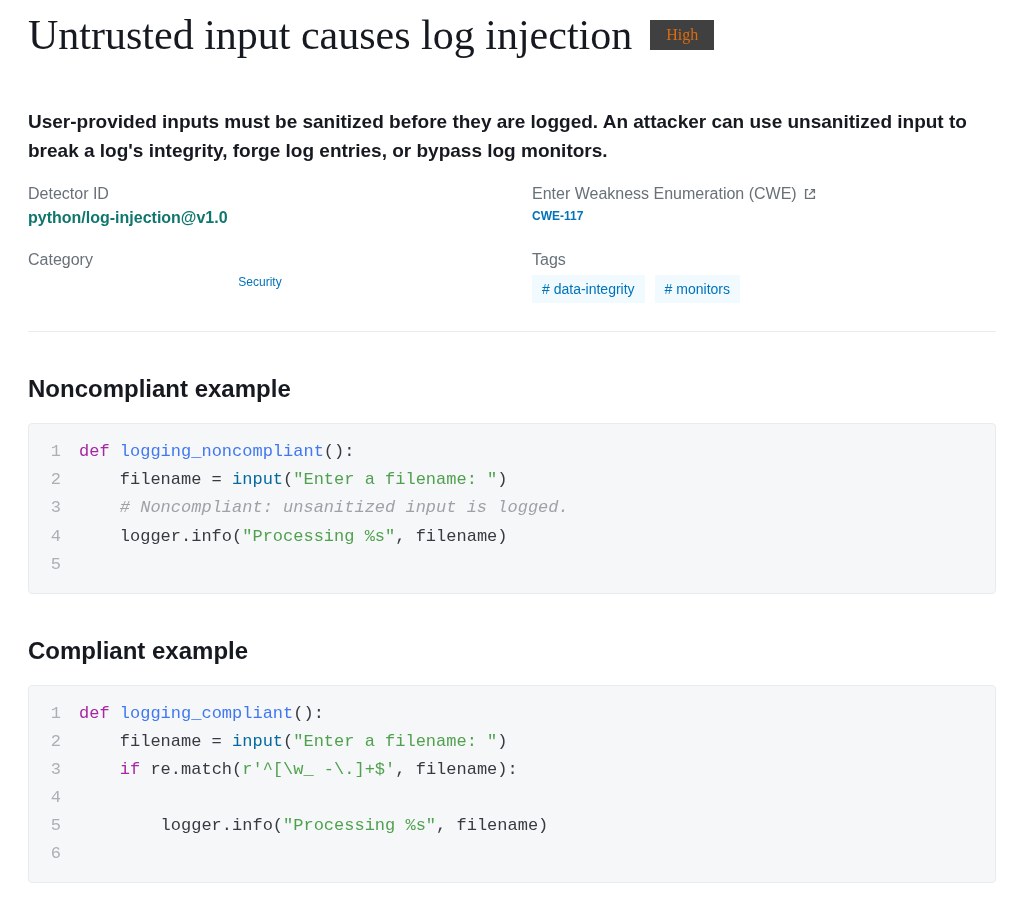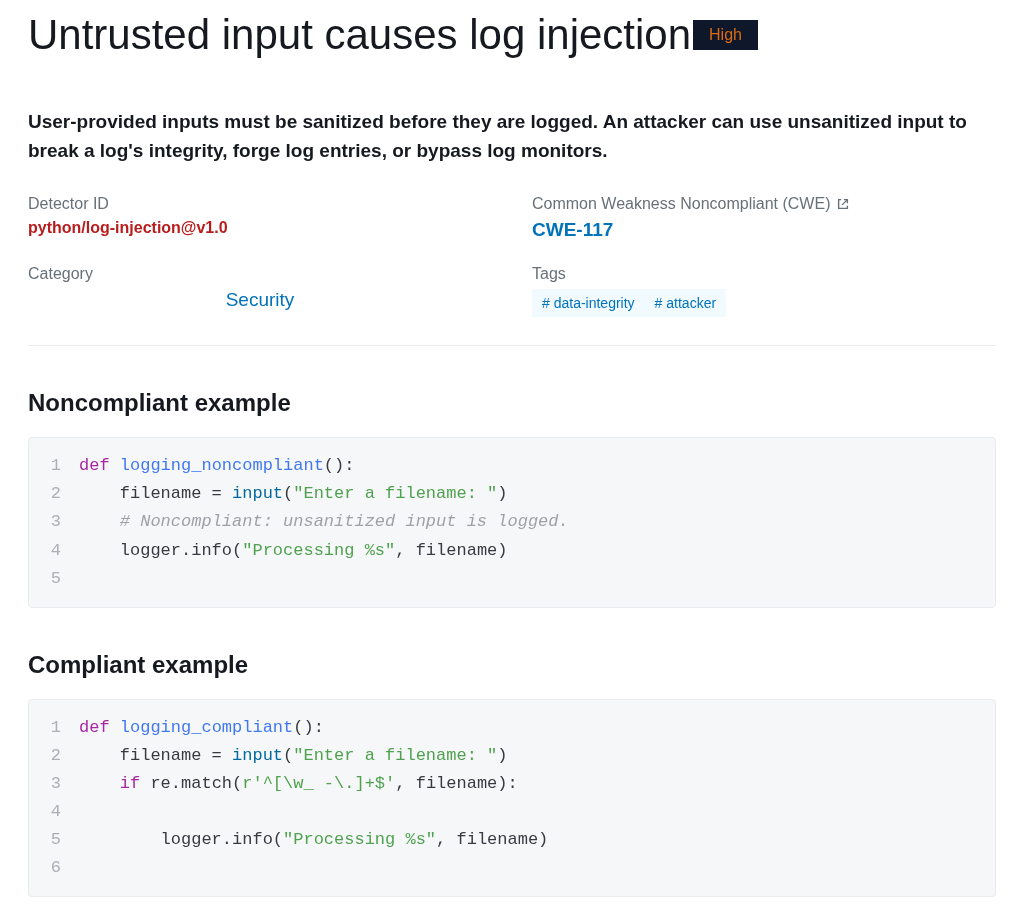--- a/index.html
+++ b/index.html
@@ -14,45 +14,46 @@
     width: 1024px;
     min-height: 917px;
     padding: 10px 28px 30px 28px;
     background: #fff;
     box-shadow: 4px 4px 8px rgba(0,0,0,0.25);
     position: relative;
   }
   .title-row {
     display: flex;
     align-items: center;
-    gap: 2px;
+    gap: 18px;
     flex-wrap: wrap;
+    font-family: Liberation Serif, serif;
   }
   h1.title {
     font-size: 42px;
     font-weight: 400;
     margin: 0;
     color: #16191f;
     line-height: 1.2;
   }
   .severity-badge {
-    background: #0f172a;
+    background: #404040;
     color: #dd6b10;
     font-size: 16px;
     padding: 6px 16px;
     font-weight: 400;
     border-radius: 0;
   }
   .description {
     font-size: 19px;
     font-weight: 700;
     color: #16191f;
     line-height: 1.5;
     margin-top: 48px;
-    margin-bottom: 30px;
+    margin-bottom: 20px;
   }
   .meta-grid {
     display: grid;
     grid-template-columns: 1fr 1fr;
     column-gap: 40px;
     row-gap: 24px;
     margin-top: 20px;
     padding-bottom: 28px;
     border-bottom: 1px solid #eaeded;
   }
@@ -63,39 +64,40 @@
   }
   .meta-label {
     font-size: 16px;
     color: #687078;
     display: flex;
     align-items: center;
     gap: 6px;
   }
   .meta-value {
     font-size: 16px;
-    color: #b91c1c;
+    color: #0f766e;
     font-weight: 700;
   }
   .meta-link {
-    font-size: 19px;
+    font-size: 12px;
     color: #0073bb;
     font-weight: 700;
     cursor: pointer;
   }
   .meta-link.nm { font-weight: 400; text-align: center; }
   .ext-icon {
     width: 14px;
     height: 14px;
     display: inline-block;
     vertical-align: middle;
     color: #687078;
   }
   .tags-row {
     display: flex;
+    gap: 10px;
     flex-wrap: wrap;
   }
   .tag {
     background: #f1faff;
     color: #0073bb;
     font-size: 14px;
     padding: 6px 10px;
     cursor: pointer;
   }
   h2.section-title {
@@ -151,42 +153,42 @@
 
   <div class="meta-grid">
 
     <div class="meta-block">
       <div class="meta-label">Detector ID</div>
       <div class="meta-value">python/log-injection@v1.0</div>
     </div>
 
     <div class="meta-block">
       <div class="meta-label">
-        <span>Common Weakness Noncompliant (CWE)</span>
+        <span>Enter Weakness Enumeration (CWE)</span>
         <span class="ext-icon">
           <svg viewBox="0 0 16 16" width="14" height="14" fill="none" stroke="currentColor" stroke-width="1.6">
             <path d="M6 3H3v10h10v-3"></path>
             <path d="M9 3h4v4"></path>
             <path d="M13 3L7 9"></path>
           </svg>
         </span>
       </div>
       <div class="meta-link">CWE-117</div>
     </div>
 
     <div class="meta-block">
       <div class="meta-label">Category</div>
       <div class="meta-link nm">Security</div>
     </div>
 
     <div class="meta-block">
       <div class="meta-label">Tags</div>
       <div class="tags-row">
         <span class="tag"># data-integrity</span>
-        <span class="tag"># attacker</span>
+        <span class="tag"># monitors</span>
       </div>
     </div>
 
   </div>
 
   <h2 class="section-title">Noncompliant example</h2>
   <div class="code-block" id="noncompliant-code">
       <div class="code-line"><span class="lineno">1</span><span class="code-content"><span class="tok-kw">def </span><span class="tok-fn">logging_noncompliant</span><span class="tok-plain">():</span></span></div>
       <div class="code-line"><span class="lineno">2</span><span class="code-content"><span class="tok-plain">    filename = </span><span class="tok-builtin">input</span><span class="tok-plain">(</span><span class="tok-str">"Enter a filename: "</span><span class="tok-plain">)</span></span></div>
       <div class="code-line"><span class="lineno">3</span><span class="code-content"><span class="tok-plain">    </span><span class="tok-comment"># Noncompliant: unsanitized input is logged.</span></span></div>

